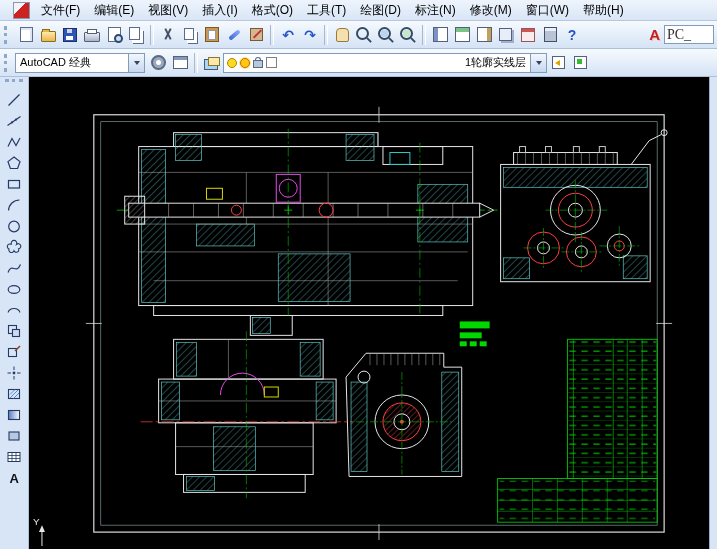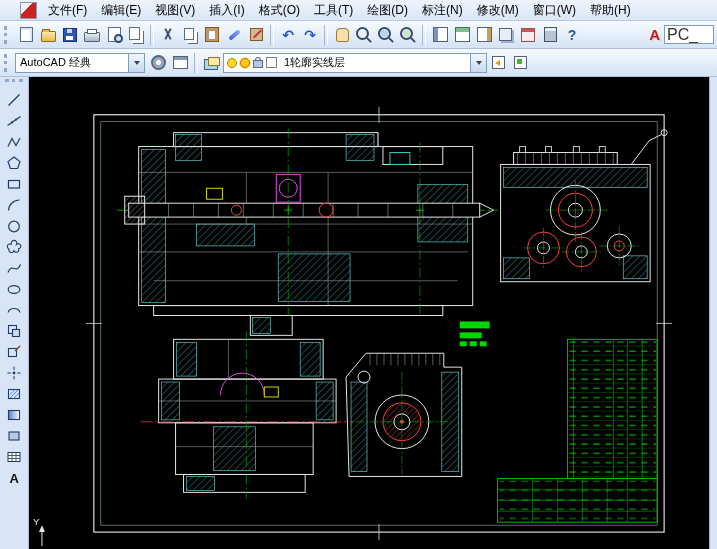--- a/index.html
+++ b/index.html
@@ -1,20 +1,20 @@
 <!DOCTYPE html>
 <html><head>
 <meta charset="utf-8">
 <style>
   html,body{margin:0;padding:0;}
   body{font-family:"Liberation Sans","DejaVu Sans",sans-serif;-webkit-font-smoothing:antialiased;}
   .window{width:717px;height:549px;background:#d8e5f6;overflow:hidden;display:flex;flex-direction:column;box-sizing:border-box;}
 
   
-  .menubar{height:20px;display:flex;align-items:center;background:linear-gradient(#eef4fc,#d9e6f7);border-bottom:1px solid #b7c7dd;padding-left:18px;flex:0 0 auto;}
+  .menubar{height:20px;display:flex;align-items:center;background:linear-gradient(#eef4fc,#d9e6f7);border-bottom:1px solid #b7c7dd;padding-left:11px;flex:0 0 auto;}
   .appicon{width:15px;height:15px;margin:0 4px 0 2px;background:linear-gradient(135deg,#f4f4f4 0 38%,#cc2222 38% 100%);border:1px solid #8898b0;}
   .menu-item{font-size:12px;color:#000;padding:0 7px;line-height:20px;white-space:nowrap;cursor:default;}
 
   
   .toolbar{height:27px;display:flex;align-items:center;background:linear-gradient(#f6fafe,#d5e3f5);border-bottom:1px solid #aebfd8;padding:0 3px;flex:0 0 auto;}
   .grip{width:5px;height:18px;border-left:3px dotted #91a7c6;margin:0 3px 0 1px;}
   .sep{width:2px;height:20px;border-left:1px solid #a8b8cf;border-right:1px solid #ffffff;margin:0 3px;}
   .ib{width:22px;height:22px;display:flex;align-items:center;justify-content:center;border:1px solid transparent;box-sizing:border-box;cursor:default;}
   .spacer{flex:1;}
 
@@ -46,29 +46,29 @@
   .ic-zoom::after{content:"";position:absolute;width:6px;height:2px;background:#334a66;transform:rotate(45deg);right:-5px;bottom:-3px;}
   .ic-zoom.zw::before{content:"";position:absolute;inset:1px;background:#bcd4ee;}
   .ic-zoom.zp::before{content:"";position:absolute;inset:1px;background:#c8e6c8;}
   .ic-props{width:13px;height:13px;background:#fff;border:1px solid #55617c;box-shadow:inset 4px 0 0 #7a92c4;}
   .ic-dc{width:13px;height:13px;background:#fff;border:1px solid #55617c;box-shadow:inset 0 4px 0 #7ac48a;}
   .ic-tp{width:13px;height:13px;background:#fff;border:1px solid #55617c;box-shadow:inset -4px 0 0 #c4a05a;}
   .ic-ssm{width:11px;height:11px;background:#e8eef8;border:1px solid #55617c;box-shadow:2px 2px 0 #9fb0c8;margin:-1px 2px 0 0;}
   .ic-mk{width:12px;height:12px;background:#f8ecec;border:1px solid #995555;box-shadow:inset 0 3px 0 #cc5555;}
   .ic-calc{width:11px;height:13px;background:#b8c4d4;border:1px solid #44506a;box-shadow:inset 0 3px 0 #e8f0f8;}
   .logo-a{font-size:15px;font-weight:bold;color:#c02020;padding:0 4px;text-shadow:1px 1px 0 #f0c0c0;}
-  .ic-input{width:44px;height:17px;border:1px solid #7f9db9;font-size:16px;font-family:Liberation Sans, sans-serif;padding:0 2px;background:#fff;color:#333;}
+  .ic-input{width:44px;height:17px;border:1px solid #7f9db9;font-size:14px;font-family:Liberation Serif, serif;padding:0 2px;background:#fff;color:#333;}
 
   
   .combo{display:flex;align-items:center;background:#fff;border:1px solid #7f9db9;height:20px;font-size:11px;box-sizing:border-box;}
   .combo-text{flex:1;padding:0 4px;white-space:nowrap;overflow:hidden;color:#000;}
   .combo-arrow{width:15px;height:18px;background:linear-gradient(#f2f7fd,#c7d8ef);border-left:1px solid #7f9db9;display:flex;align-items:center;justify-content:center;}
   .tri{width:0;height:0;border-left:3.5px solid transparent;border-right:3.5px solid transparent;border-top:4px solid #36445c;}
   .ws-combo{width:130px;margin-right:2px;}
-  .layer-combo{width:264px;}
+  .layer-combo{width:324px;text-align:right;}
   .li-ind{display:flex;align-items:center;gap:3px;padding:0 3px;}
   .li-bulb{width:8px;height:8px;background:#ffd824;border:1px solid #a88a00;border-radius:50%;}
   .li-sun{width:8px;height:8px;background:#ffc814;border:1px solid #c86a00;border-radius:50%;box-shadow:0 0 0 1px #ffe48a;}
   .li-lock{width:8px;height:6px;background:#b8c8dc;border:1px solid #566a88;position:relative;margin-top:3px;}
   .li-lock::before{content:"";position:absolute;left:1px;top:-4px;width:4px;height:3px;border:1px solid #566a88;border-bottom:none;border-radius:3px 3px 0 0;}
   .li-swatch{width:9px;height:9px;background:#ffffff;border:1px solid #808080;}
   .ic-gear{width:11px;height:11px;border:2px solid #5a6880;border-radius:50%;background:radial-gradient(circle,#ffffff 2px,#9aa8c0 3px);}
   .ic-cui{width:13px;height:11px;background:#fff;border:1px solid #55617c;box-shadow:inset 0 3px 0 #8898b8;}
   .ic-layers{width:10px;height:7px;background:#ffe9a8;border:1px solid #887733;box-shadow:-3px 3px 0 #a8d8f8,-3px 3px 0 1px #556;margin:-2px 0 0 3px;}
   .ic-lp{width:11px;height:11px;background:#fff;border:1px solid #55617c;position:relative;}

